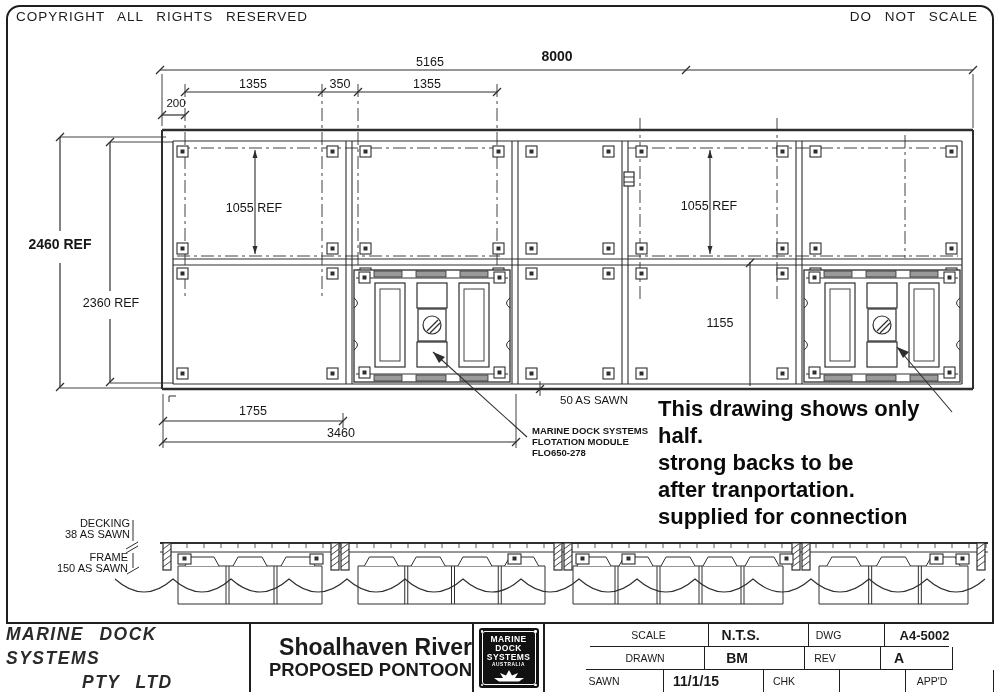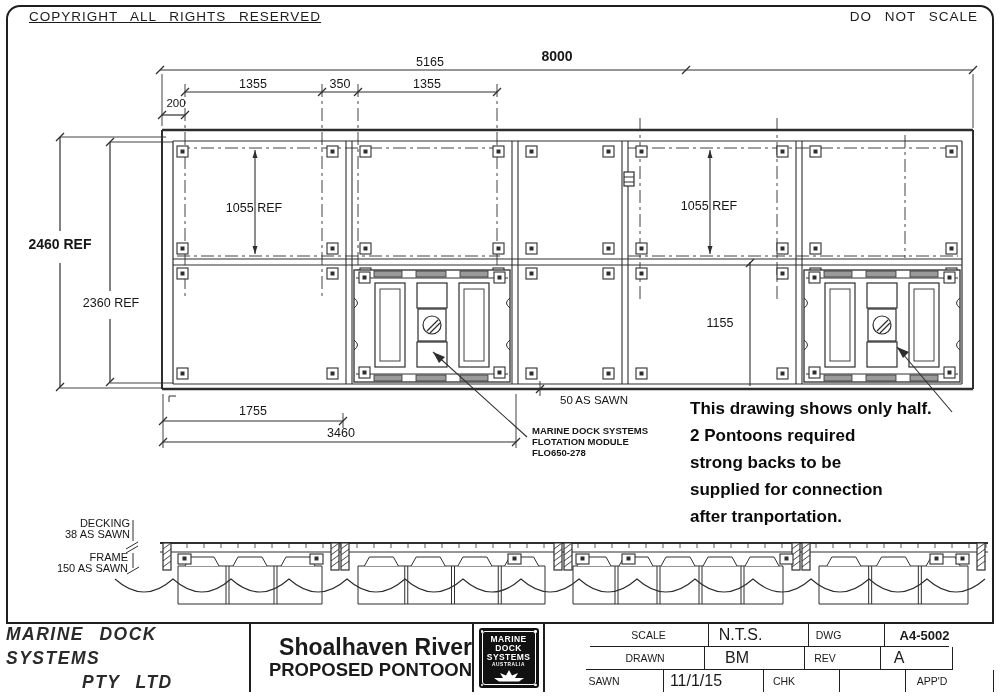--- a/index.html
+++ b/index.html
@@ -1,47 +1,47 @@
 <!DOCTYPE html>
 <html><head>
 <meta charset="utf-8">
 <style>
   html,body{margin:0;padding:0;}
   body{width:1000px;height:696px;position:relative;background:#fff;
        font-family:"Liberation Sans",sans-serif;overflow:hidden;color:#1a1a1a;}
   .sheet-border{position:absolute;left:6px;top:5px;right:6px;bottom:4px;
        border:2.5px solid #1f1f1f;border-radius:14px;pointer-events:none;}
   .hdr{position:absolute;top:9px;font-size:13.5px;letter-spacing:1px;word-spacing:8px;color:#1c1c1c;}
-  .hdr.left{left:29px;text-decoration:underline;} .hdr.right{right:22px;}
+  .hdr.left{left:16px;} .hdr.right{right:22px;}
   #lines{position:absolute;left:0;top:0;}
   #lines text{fill:#161616;font-family:"Liberation Sans",sans-serif;}
   .d{font-size:12.5px;} .db{font-size:14px;font-weight:bold;} .ds{font-size:11.5px;}
   .dm{font-size:9.5px;font-weight:bold;} .dl{font-size:11px;}
   .mid{text-anchor:middle;} .end{text-anchor:end;}
-  .note{position:absolute;left:690px;top:395px;width:300px;font-weight:bold;
-        font-size:17px;line-height:27px;color:#0a0a0a;}
+  .note{position:absolute;left:658px;top:395px;width:300px;font-weight:bold;
+        font-size:22px;line-height:27px;color:#0a0a0a;}
   
   .tblock{position:absolute;left:6px;right:6px;top:622px;bottom:4px;
         border-top:2.5px solid #1f1f1f;display:flex;background:#fff;}
   .tb-cell{border-right:2.5px solid #1f1f1f;display:flex;flex-direction:column;
         align-items:center;justify-content:center;}
   .tb-company{width:250px;font-style:italic;font-weight:bold;letter-spacing:1.5px;
         word-spacing:9px;font-size:17.5px;color:#2a2a2a;line-height:24px;}
   .tb-project{width:228px;font-weight:bold;line-height:1.1;align-items:flex-end;}
   .tb-project .l1{font-size:23px;} .tb-project .l2{font-size:18.5px;}
   .tb-size{width:205px;font-weight:bold;font-size:23px;}
   .tb-logo{width:71px;}
   .tb-fields{flex:1;display:flex;flex-direction:column;border-right:none;font-size:10.5px;}
   .tb-row{flex:1;display:flex;align-items:stretch;}
   .tb-row.b{border-bottom:1.5px solid #1f1f1f;}
   .tb-row>div{display:flex;align-items:center;justify-content:center;border-left:1.5px solid #1f1f1f;margin-left:35px;}
   .tb-row>div:first-child{border-left:none;}
   .w48{width:48px;} .w64{width:64px;} .w40{width:40px;} .w36{width:36px;} .w30{width:30px;} .w52{width:52px;}
   .grow{flex:1;}
-  .val{font-weight:normal;font-size:16px;}
+  .val{font-weight:bold;font-size:14px;}
   .val-big{font-weight:bold;font-size:13px;padding-left:15px;}
   
   .logo{width:60px;height:60px;background:#111;border-radius:3px;position:relative;
         display:flex;flex-direction:column;align-items:center;justify-content:center;}
   .logo-frame{position:absolute;left:3px;top:3px;right:3px;bottom:3px;
         border:1.5px solid #fff;border-radius:3px;}
   .logo span{color:#fff;font-weight:bold;font-size:8.5px;line-height:9px;letter-spacing:.4px;z-index:1;}
   .logo .small{font-size:4.8px;line-height:6px;letter-spacing:.6px;}
   .logo svg{z-index:1;margin-top:1px;}
   .dot{position:absolute;width:2.5px;height:2.5px;background:#fff;border-radius:50%;z-index:2;}
@@ -464,24 +464,23 @@
   <text class="dm" x="532" y="456">FLO650-278</text>
 
   <text class="dl end" x="130" y="527">DECKING</text>
   <text class="dl end" x="130" y="538">38 AS SAWN</text>
   <text class="dl end" x="128" y="561">FRAME</text>
   <text class="dl end" x="128" y="572">150 AS SAWN</text>
 </svg>
 
 <div class="note">
   <div>This drawing shows only half.</div>
-  <div>2 Pontoons required</div>
   <div>strong backs to be</div>
+  <div>after tranportation.</div>
   <div>supplied for connection</div>
-  <div>after tranportation.</div>
 </div>
 
 <div class="tblock">
   <div class="tb-cell tb-company">
     <div>MARINE DOCK SYSTEMS</div>
     <div>PTY LTD</div>
   </div>
   <div class="tb-cell tb-project">
     <div class="l1">Shoalhaven River</div>
     <div class="l2">PROPOSED PONTOON</div>

